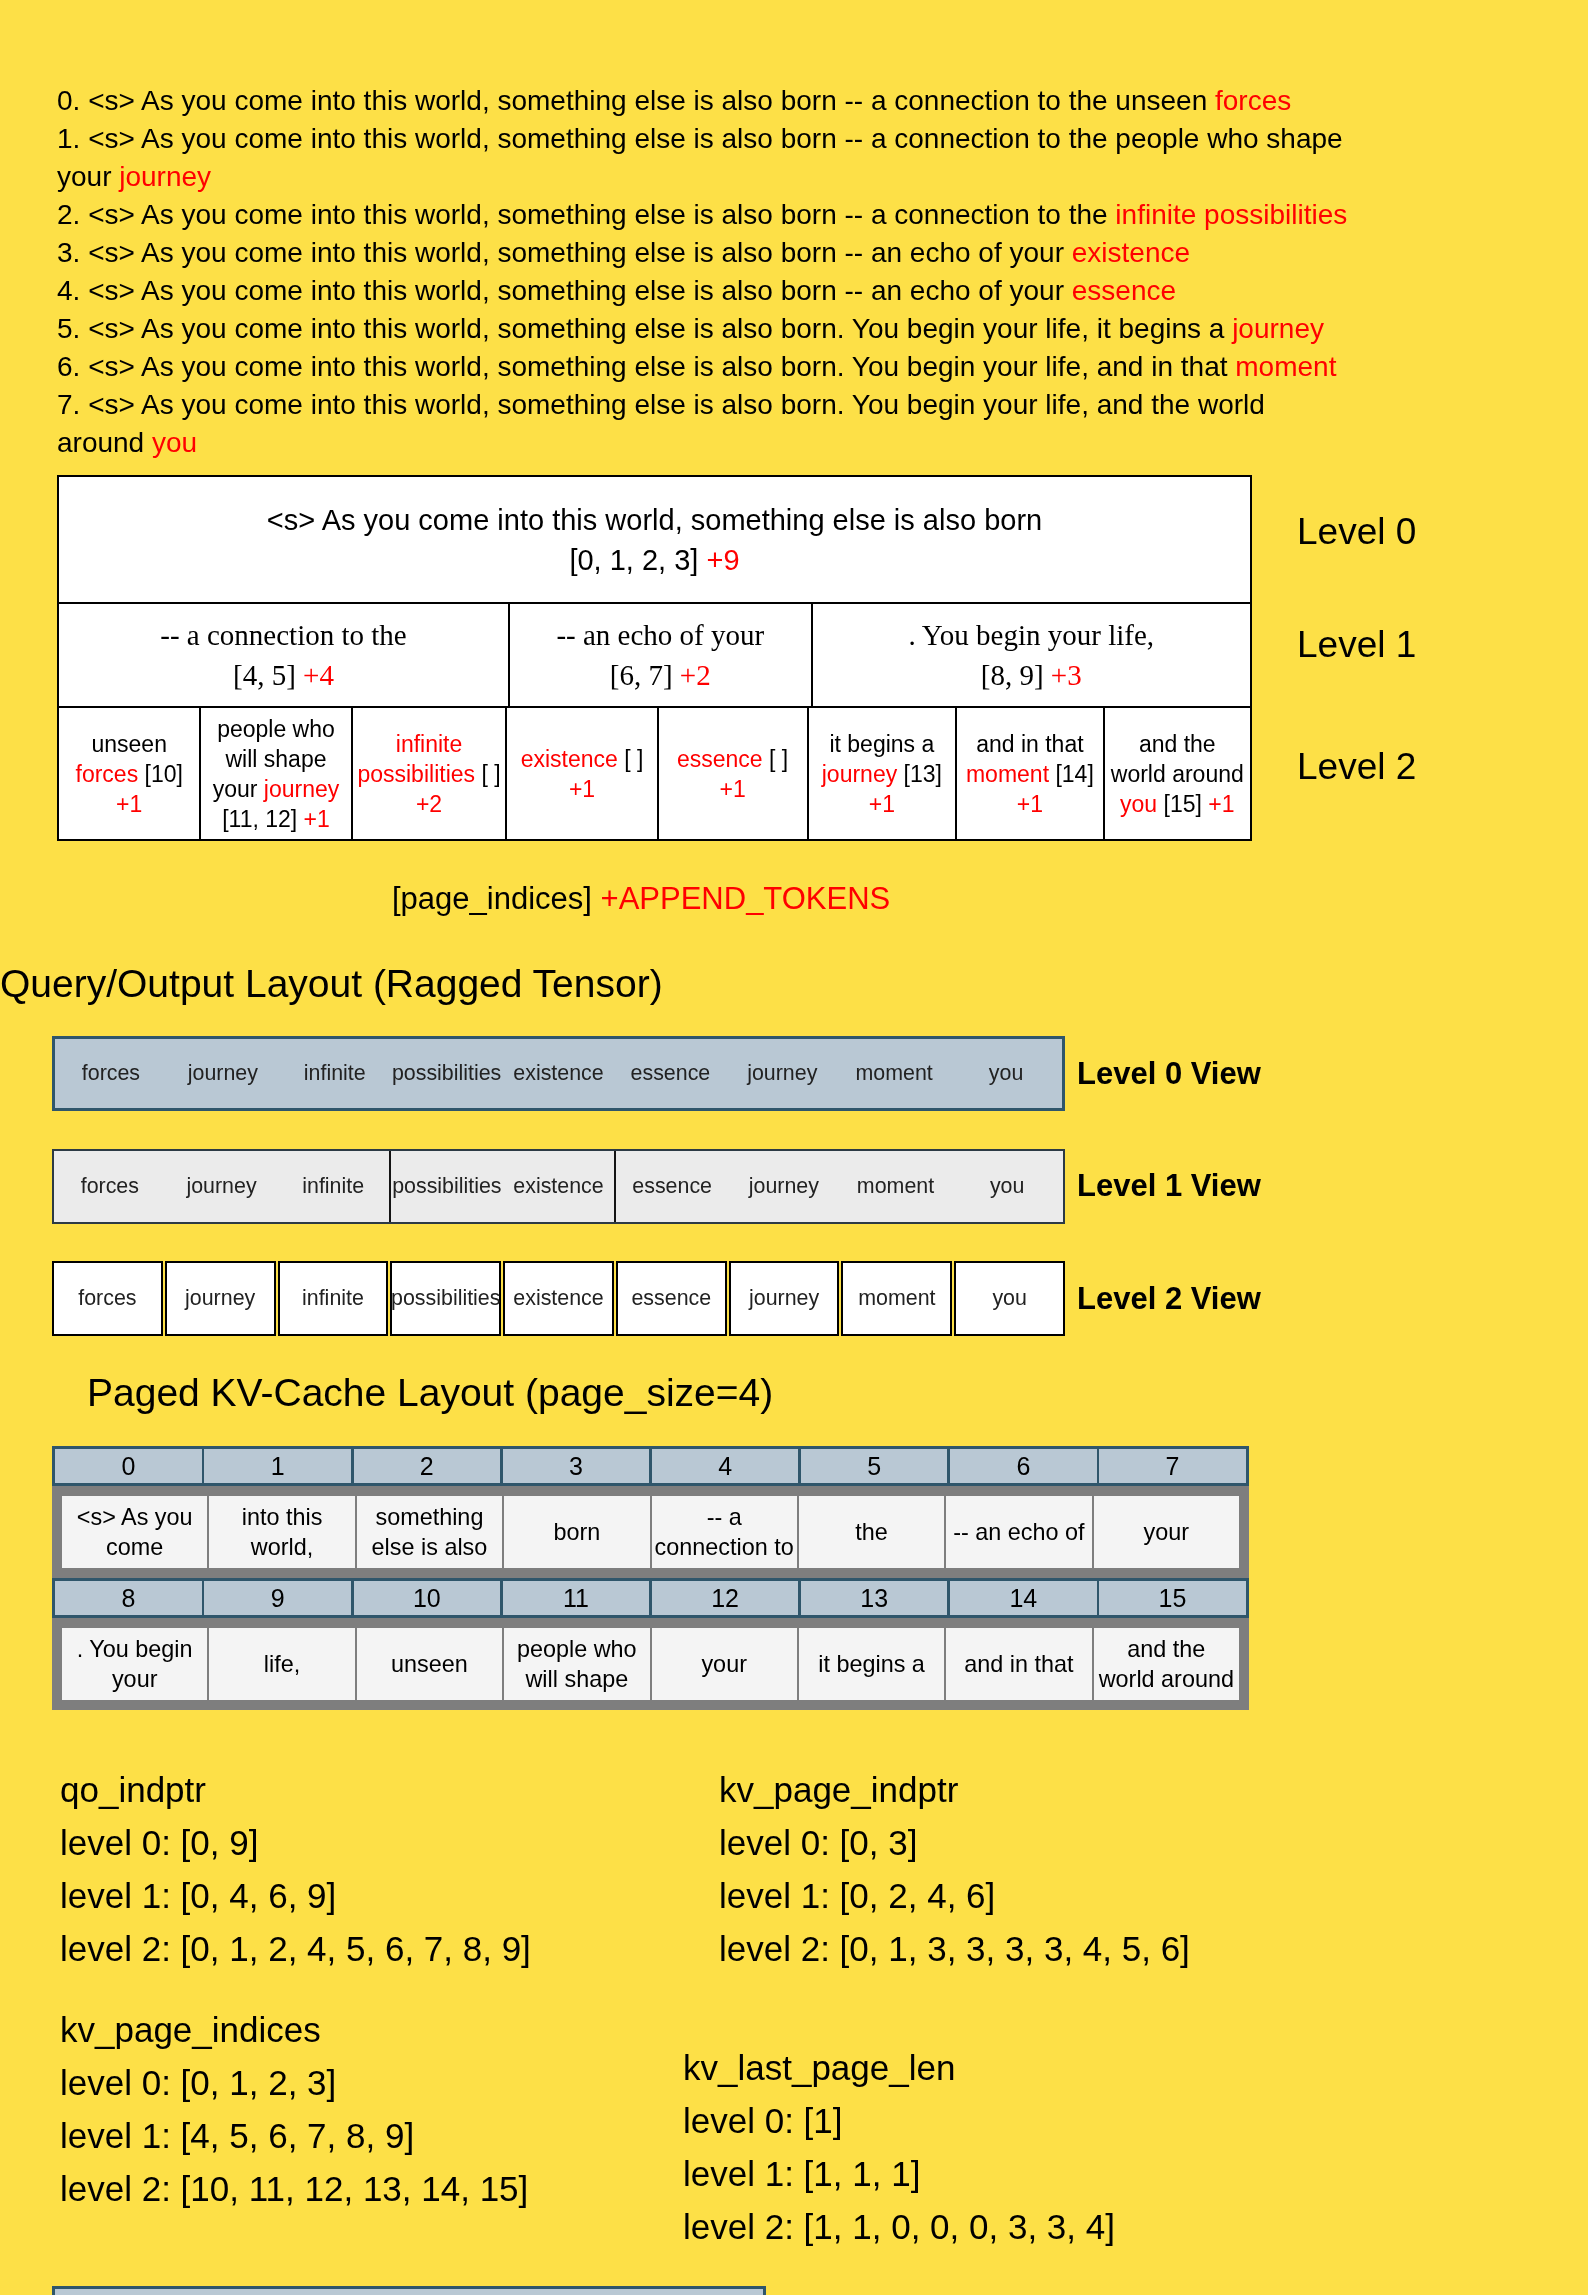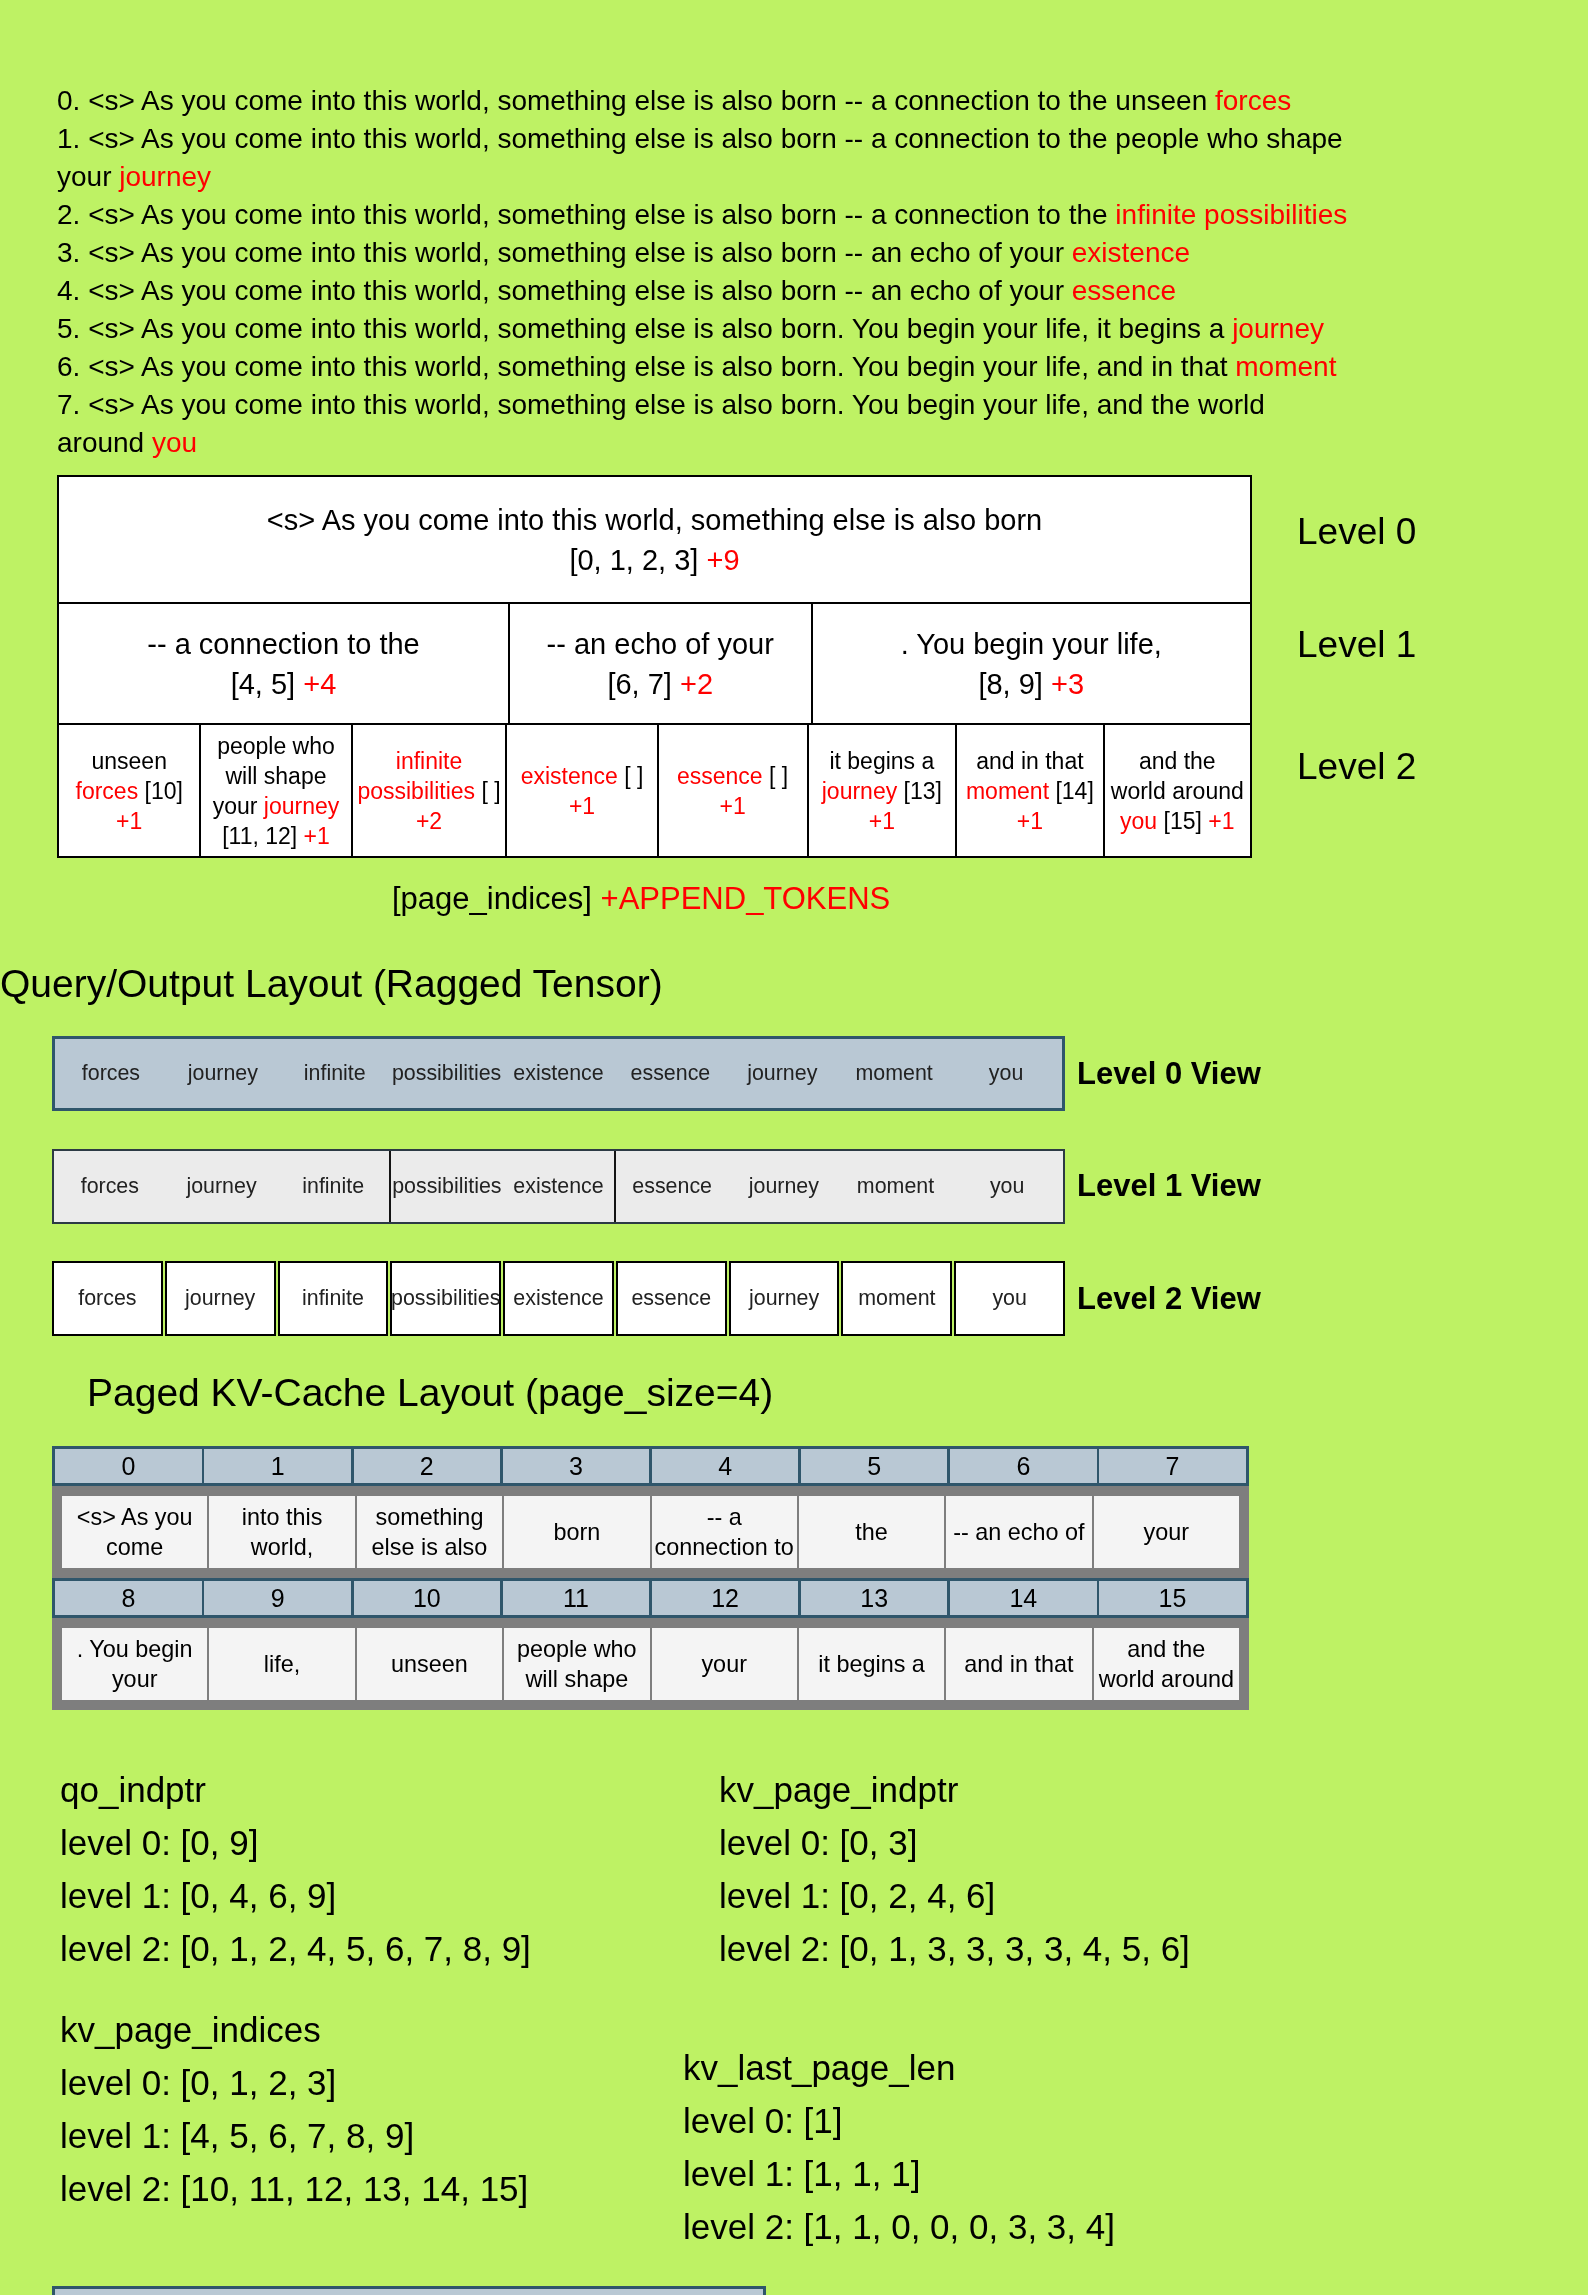--- a/index.html
+++ b/index.html
@@ -1,33 +1,33 @@
 <!DOCTYPE html>
 <html style="font-size:10.7px"><head>
 <meta charset="utf-8">
 <style>
   html,body{margin:0;padding:0;background:#fff;}
-  .page{position:relative;width:1588px;height:2295px;background:#bef264;
+  .page{position:relative;width:1588px;height:2295px;background:#fde047;
         font-family:"Liberation Sans","DejaVu Sans",sans-serif;color:#000;overflow:hidden;}
   .red{color:#ff0000;}
 
   
   .seq-list{position:absolute;left:57px;top:82px;font-size:28px;line-height:38px;white-space:nowrap;}
   .seq-line{height:38px;}
 
   
   .tree{position:absolute;left:57px;top:475px;width:1195px;border:2.7px solid #000;
         display:flex;flex-direction:column;box-sizing:border-box;background:#fff;}
   .t-row{display:flex;}
   .t-row + .t-row{border-top:2.7px solid #000;}
   .t-cell{box-sizing:border-box;display:flex;flex-direction:column;justify-content:center;
           text-align:center;font-size:29px;line-height:40px;min-width:0;}
   .t-cell + .t-cell{border-left:2.7px solid #000;}
   .t-row0 .t-cell{height:125px;flex:1;}
-  .t-row1 .t-cell{height:119px;}
+  .t-row1 .t-cell{height:102px;font-family:Liberation Serif, serif;}
   .t-row1 .t-cell:nth-child(1){flex:0 0 37.7%;}
   .t-row1 .t-cell:nth-child(2){flex:0 0 25.4%;}
   .t-row1 .t-cell:nth-child(3){flex:1;}
   .t-row2 .t-cell{height:131px;font-size:23px;line-height:30px;padding:0 4px;}
 
   .lvl-label{position:absolute;left:1297px;font-size:37px;line-height:40px;white-space:nowrap;}
   .lab0{top:512px;} .lab1{top:625px;} .lab2{top:747px;}
 
   .note{position:absolute;left:392px;top:881px;font-size:31px;white-space:nowrap;}
 

